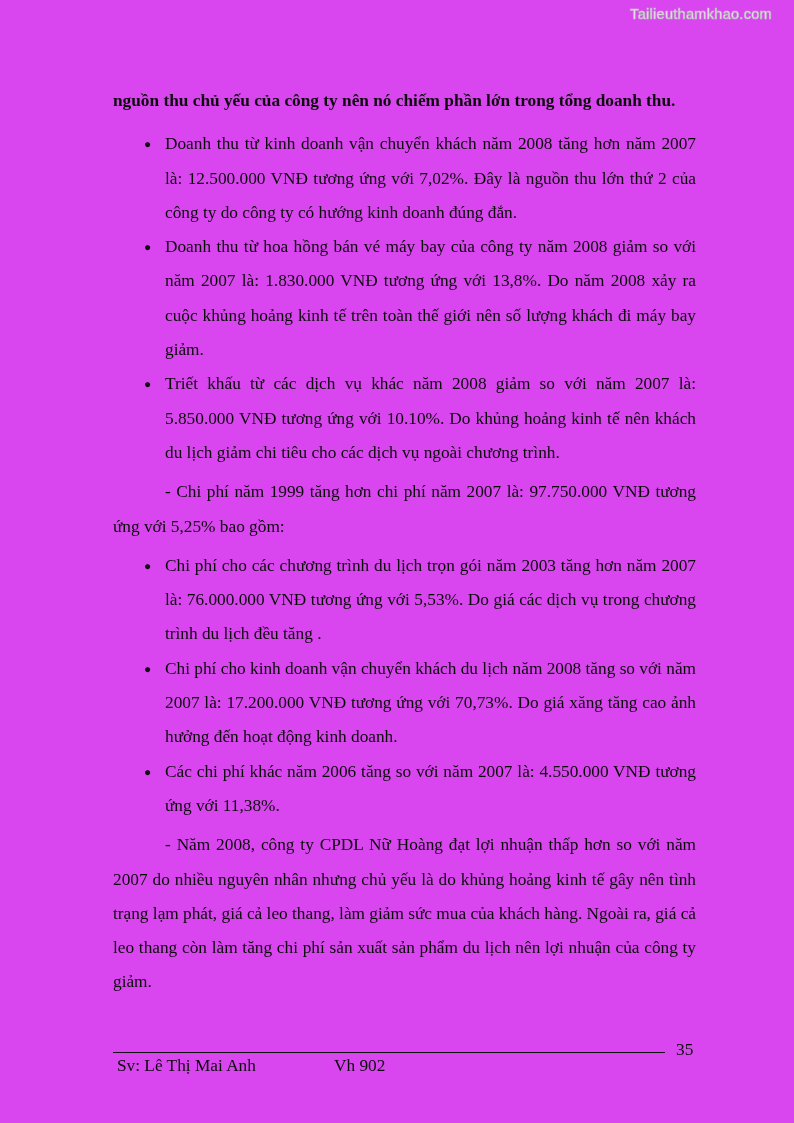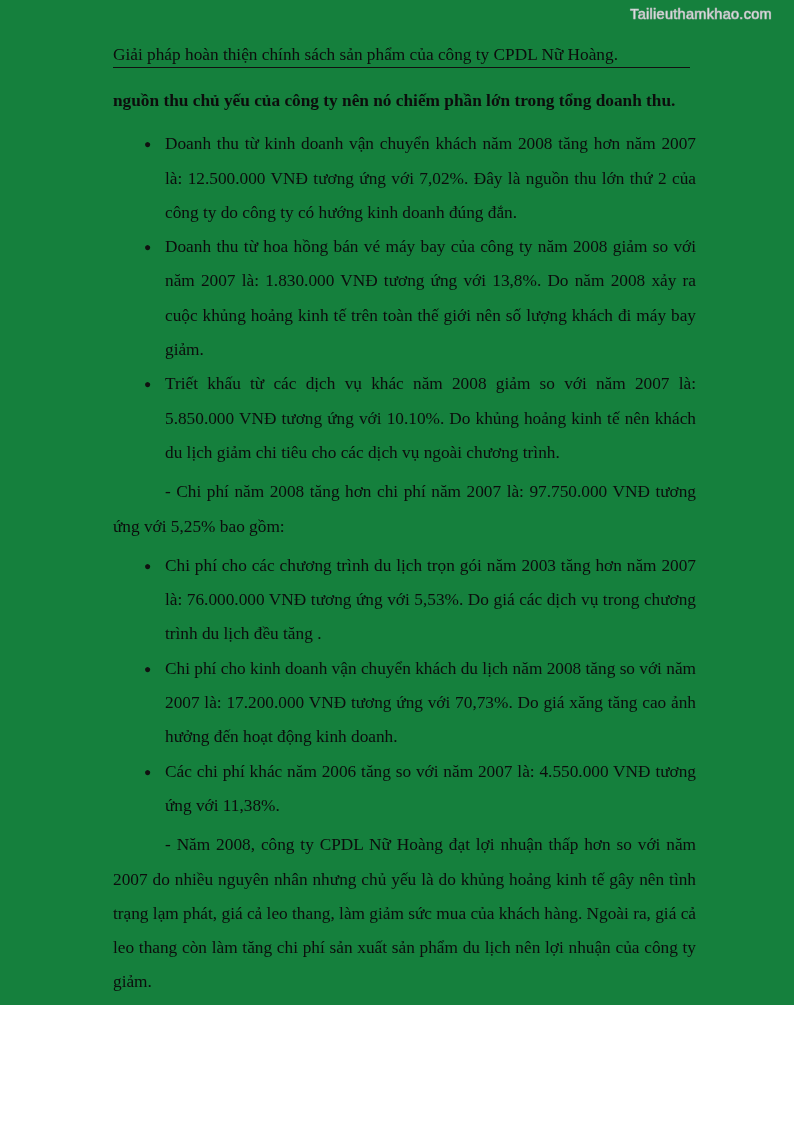--- a/index.html
+++ b/index.html
@@ -3,22 +3,22 @@
 <meta charset="utf-8">
 <style>
   html, body {
     margin: 0;
     padding: 0;
     background: #ffffff;
   }
   .page {
     position: relative;
     width: 794px;
-    height: 1005px;
-    background: #15803d;
+    height: 1123px;
+    background: #d946ef;
     overflow: hidden;
     font-family: "Liberation Serif", "DejaVu Serif", serif;
     color: #0c0c0c;
   }
 
   
   .watermark {
     position: absolute;
     top: 6px;
     right: 22px;
@@ -141,23 +141,20 @@
 </style>
 </head>
 <body>
 
 <div class="page">
 
   <div class="watermark">
     <span>Tailieuthamkhao.com</span>
   </div>
 
-  <div class="doc-header">
-    <div class="header-text">Giải pháp hoàn thiện chính sách sản phẩm của công ty CPDL Nữ Hoàng.</div>
-  </div>
 
   <div class="body-area">
 
     <p class="para cont">nguồn thu chủ yếu của công ty nên nó chiếm phần lớn trong tổng doanh thu.</p>
 
     <div class="block-gap"></div>
 
     <ul class="blist">
       <li>
         <span class="bullet-mark">●</span>
@@ -168,21 +165,21 @@
         <span class="li-text">Doanh thu từ hoa hồng bán vé máy bay của công ty năm 2008 giảm so với năm 2007 là: 1.830.000 VNĐ tương ứng với 13,8%. Do năm 2008 xảy ra cuộc khủng hoảng kinh tế trên toàn thế giới nên số lượng khách đi máy bay giảm.</span>
       </li>
       <li>
         <span class="bullet-mark">●</span>
         <span class="li-text">Triết khấu từ các dịch vụ khác năm 2008 giảm so với năm 2007 là: 5.850.000 VNĐ tương ứng với 10.10%.  Do khủng hoảng kinh tế nên khách du lịch giảm chi tiêu cho các dịch vụ ngoài chương trình.</span>
       </li>
     </ul>
 
     <div class="block-gap-sm"></div>
 
-    <p class="para indent">- Chi phí năm 2008  tăng hơn chi phí năm 2007 là: 97.750.000 VNĐ tương ứng với 5,25% bao gồm:</p>
+    <p class="para indent">- Chi phí năm 1999  tăng hơn chi phí năm 2007 là: 97.750.000 VNĐ tương ứng với 5,25% bao gồm:</p>
 
     <div class="block-gap-sm"></div>
 
     <ul class="blist">
       <li>
         <span class="bullet-mark">●</span>
         <span class="li-text">Chi phí cho các chương trình du lịch trọn gói năm 2003 tăng hơn năm 2007 là: 76.000.000 VNĐ tương ứng với 5,53%. Do giá các dịch vụ trong  chương trình du lịch đều tăng .</span>
       </li>
       <li>
         <span class="bullet-mark">●</span>
@@ -195,15 +192,20 @@
     </ul>
 
     <div class="block-gap-sm"></div>
 
     <p class="para indent last-left">- Năm 2008, công ty CPDL Nữ Hoàng đạt lợi nhuận thấp hơn so với năm 2007 do nhiều nguyên nhân nhưng chủ yếu là do khủng hoảng kinh tế gây nên tình trạng lạm phát, giá cả leo thang, làm giảm sức mua của khách hàng. Ngoài ra, giá cả leo thang còn làm tăng chi phí sản xuất sản phẩm du lịch nên lợi nhuận của công ty giảm.</p>
 
   </div>
 
   <div class="doc-footer">
     <div class="footer-rule"></div>
+    <div class="footer-row">
+      <span class="footer-author">Sv: Lê Thị Mai Anh</span>
+      <span class="footer-class">Vh 902</span>
+      <span class="footer-pageno">35</span>
+    </div>
   </div>
 
 </div>
 
 </body></html>

